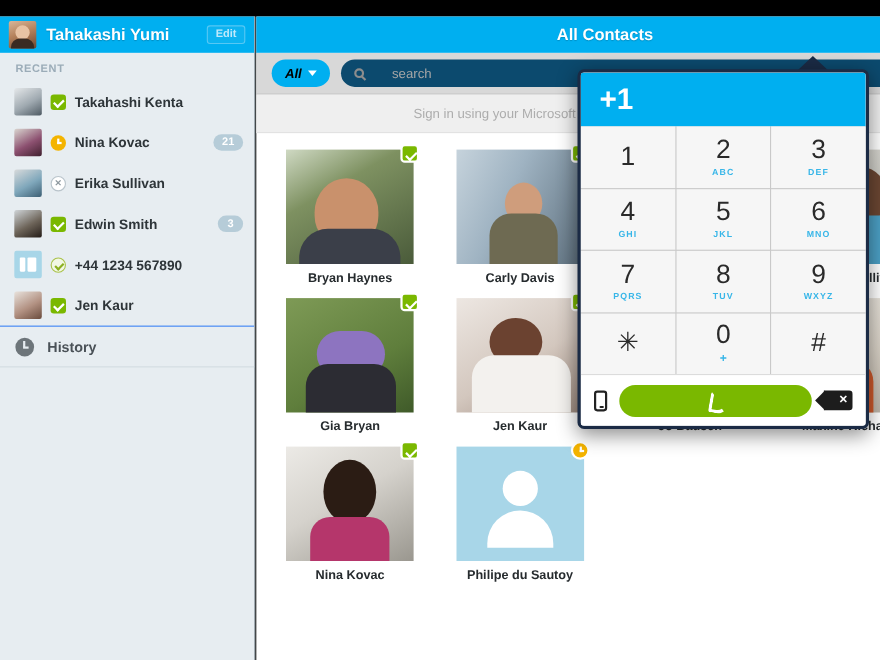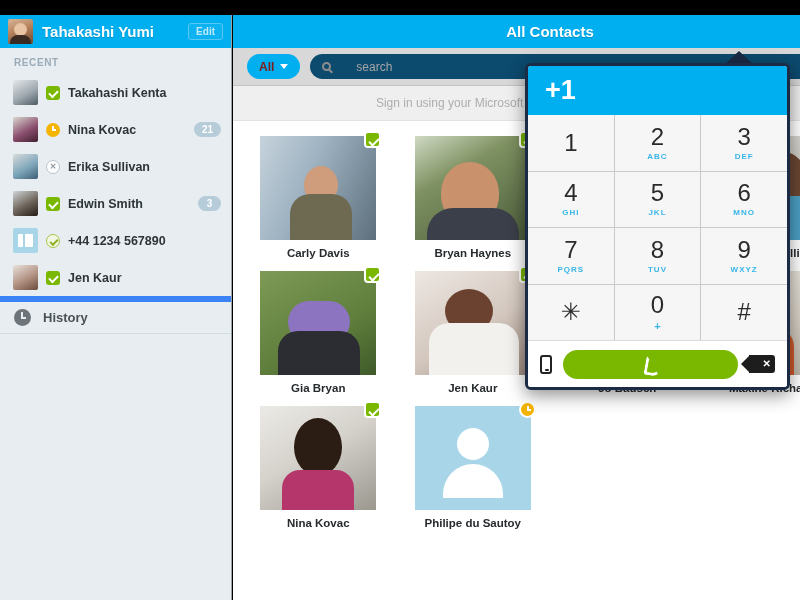--- a/index.html
+++ b/index.html
@@ -55,21 +55,21 @@
   }
   .edit-btn {
     color:#bfe9fb; font-size:10px; font-weight:bold; border:1px solid #57c8f4;
     border-radius:3px; padding:2px 7px; background:rgba(255,255,255,.05);
   }
 
   .nav-row {
     height:38px; display:flex; align-items:center; padding-left:14px;
     border-bottom:1px solid #d3dce2; background:#cfe0e9;
   }
-  .nav-row.plain { background:#e7edf1; border-top:6px solid #3b82f6; }
+  .nav-row.plain { background:#e7edf1; border-top:1px solid #3b82f6; }
   .nav-row .nav-label { font-size:13px; font-weight:bold; color:#4a5157; margin-left:12px; }
 
   .ico-contactcard {
     width:17px; height:21px; background:#4b5358; border-radius:2px; position:relative; flex:none;
   }
   .ico-contactcard:before{
     content:""; position:absolute; left:5px; top:4px; width:6px;height:6px;border-radius:50%;background:#e7edf1;
   }
   .ico-contactcard:after{
     content:""; position:absolute; left:3px; top:11px; width:10px;height:6px;border-radius:5px 5px 0 0;background:#e7edf1;
@@ -143,22 +143,22 @@
   .dialpad-ico span { width:3px; height:3px; background:#fff; border-radius:1px; }
   .plus-ico { position:relative; width:19px; height:19px; }
   .plus-ico:before{ content:""; position:absolute; left:0; top:7px; width:19px; height:5px; background:#fff; border-radius:1px;}
   .plus-ico:after{ content:""; position:absolute; left:7px; top:0; width:5px; height:19px; background:#fff; border-radius:1px;}
 
   .searchbar {
     height:38px; background:#d8d8d8; display:flex; align-items:center; padding:0 14px; gap:10px;
     border-bottom:1px solid #c4c4c4;
   }
   .filter-pill {
-    background:#00aff0; color:#7f1d1d; font-size:12px; font-weight:bold;
-    border-radius:14px; height:25px; padding:0 12px; display:flex; align-items:center; gap:6px;
+    background:#00aff0; color:#000000; font-size:12px; font-weight:bold;
+    border-radius:14px; height:25px; padding:0 12px; display:flex; align-items:center; gap:6px;font-style:italic;
   }
   .caret { width:0;height:0;border-left:4px solid transparent;border-right:4px solid transparent;border-top:5px solid #fff; }
   .search-field {
     flex:1; height:25px; background:#0c4a6e; border-radius:13px; display:flex; align-items:center;
     padding:0 12px; gap:25px;text-align:center;
   }
   .mag { width:9px;height:9px;border:2px solid #8d8d8d;border-radius:50%;position:relative;flex:none; }
   .mag:after{content:"";position:absolute;right:-4px;bottom:-3px;width:5px;height:2px;background:#8d8d8d;transform:rotate(45deg);}
   .search-ph { color:#a6a6a6; font-size:12px; }
 
@@ -366,31 +366,31 @@
         <span class="mag"></span>
         <span class="search-ph">search</span>
       </div>
     </div>
 
     <div class="signin-banner">Sign in using your Microsoft account and chat with all your friends</div>
 
     <div class="grid" id="contact-grid">
         <div class="card">
           <div class="ph-wrap">
+            <div class="ph p-bryan"></div>
+            <div class="pbadge online"></div>
+          </div>
+          <div class="cname">Bryan Haynes</div>
+        </div>
+        <div class="card">
+          <div class="ph-wrap">
             <div class="ph p-carly"></div>
             <div class="pbadge online"></div>
           </div>
           <div class="cname">Carly Davis</div>
-        </div>
-        <div class="card">
-          <div class="ph-wrap">
-            <div class="ph p-bryan"></div>
-            <div class="pbadge online"></div>
-          </div>
-          <div class="cname">Bryan Haynes</div>
         </div>
         <div class="card">
           <div class="ph-wrap">
             <div class="ph p-elena"></div>
             <div class="pbadge online"></div>
           </div>
           <div class="cname">Elena Powell</div>
         </div>
         <div class="card">
           <div class="ph-wrap">

